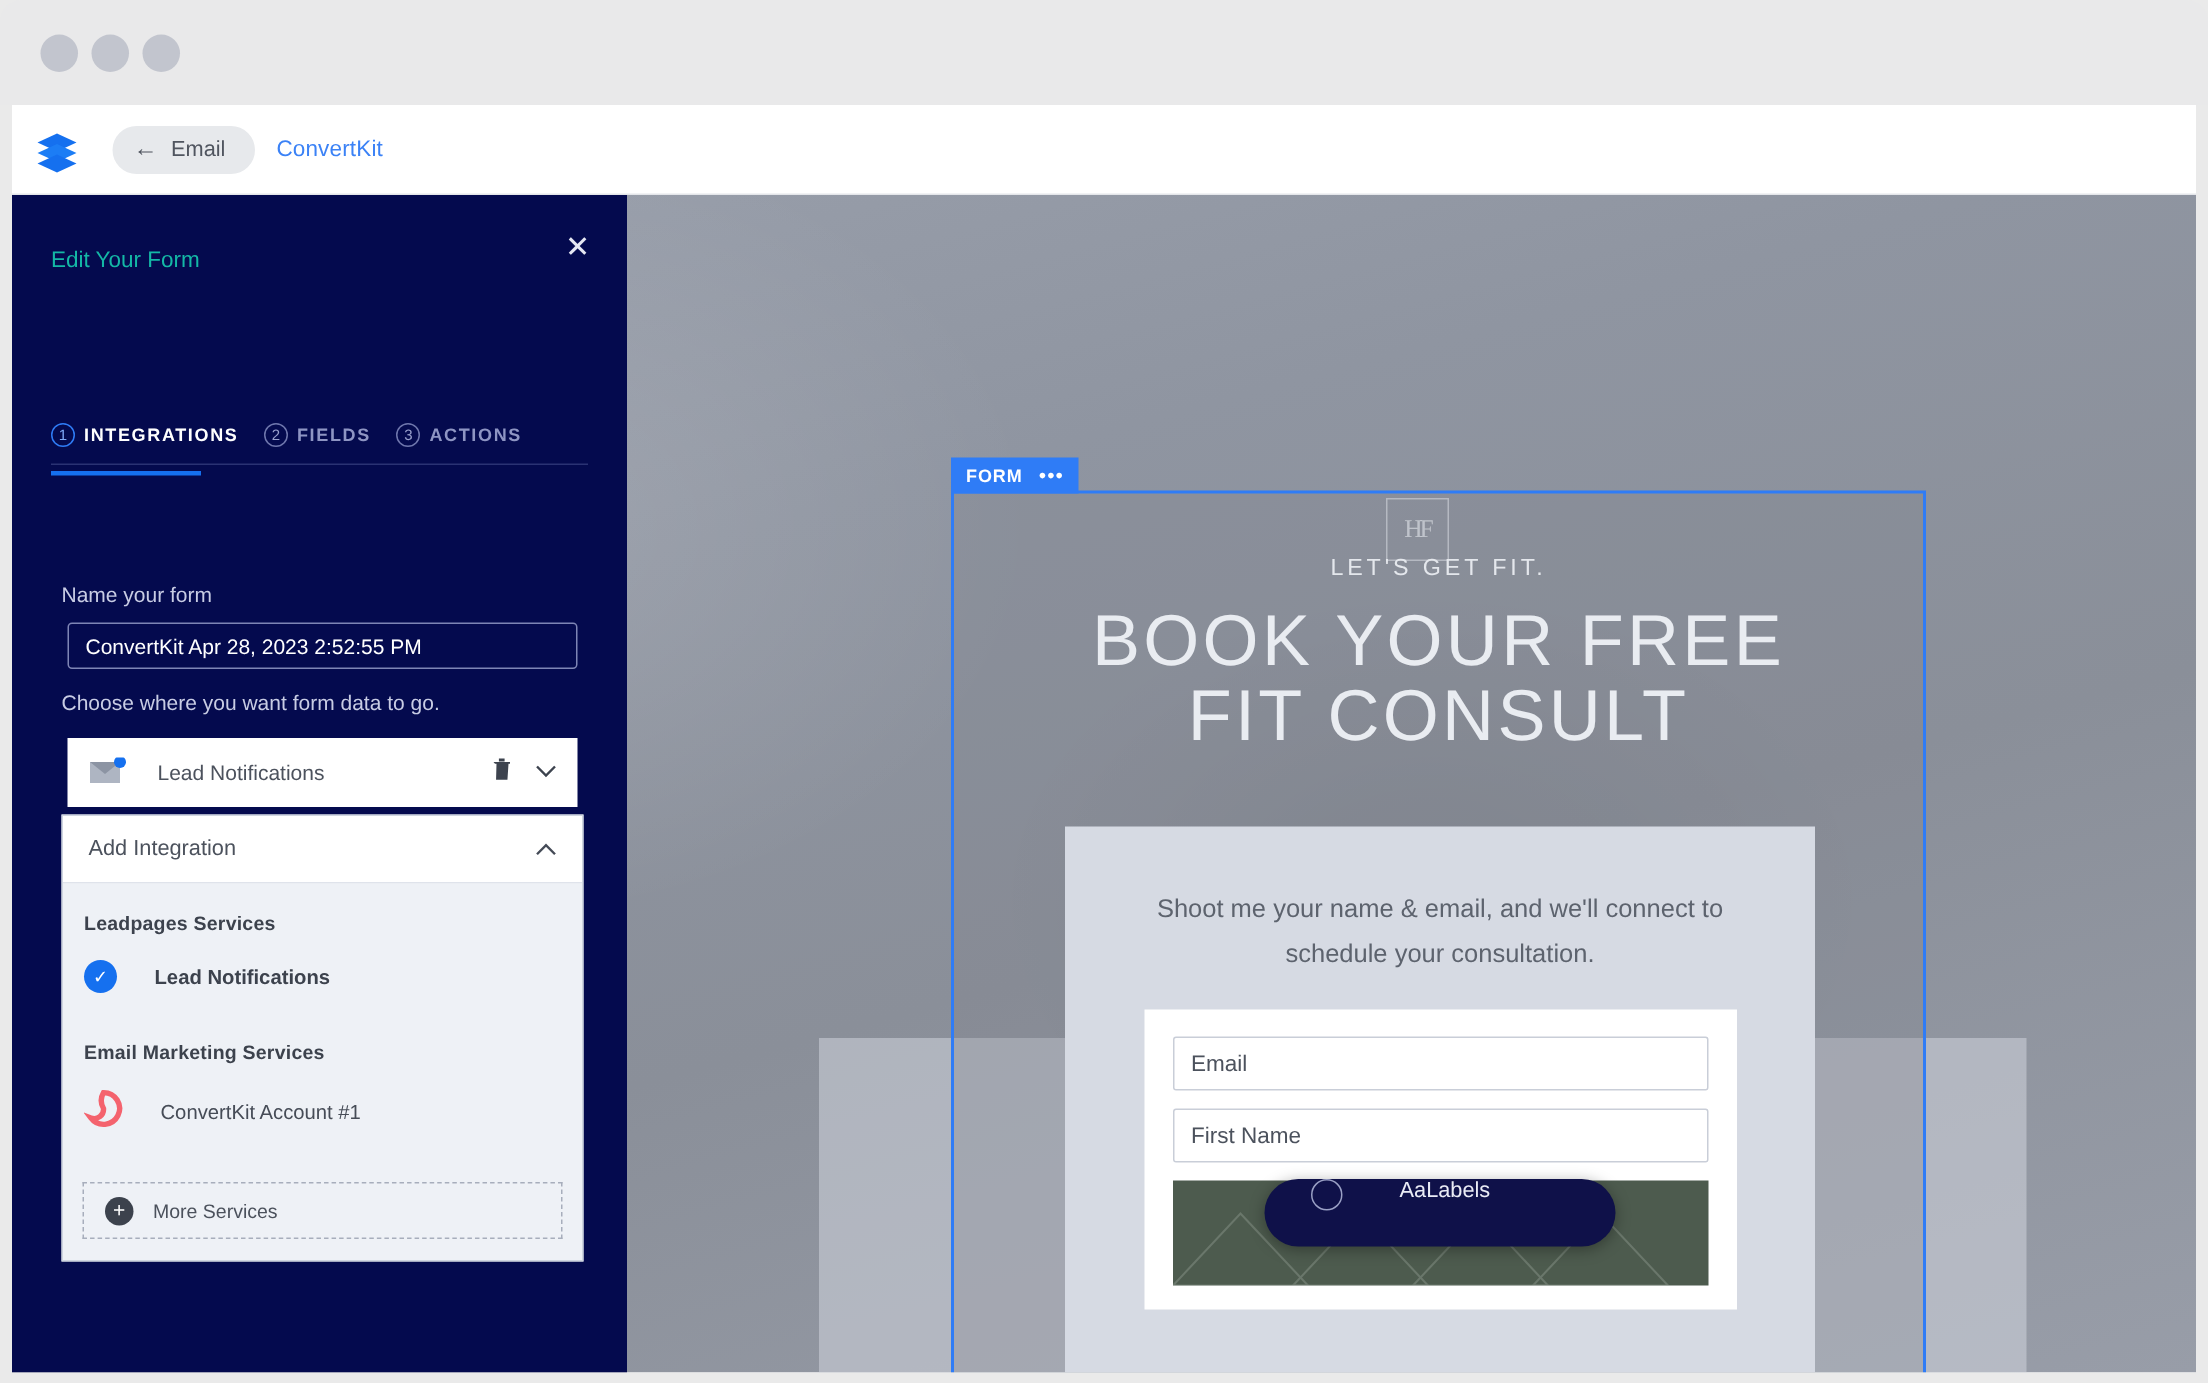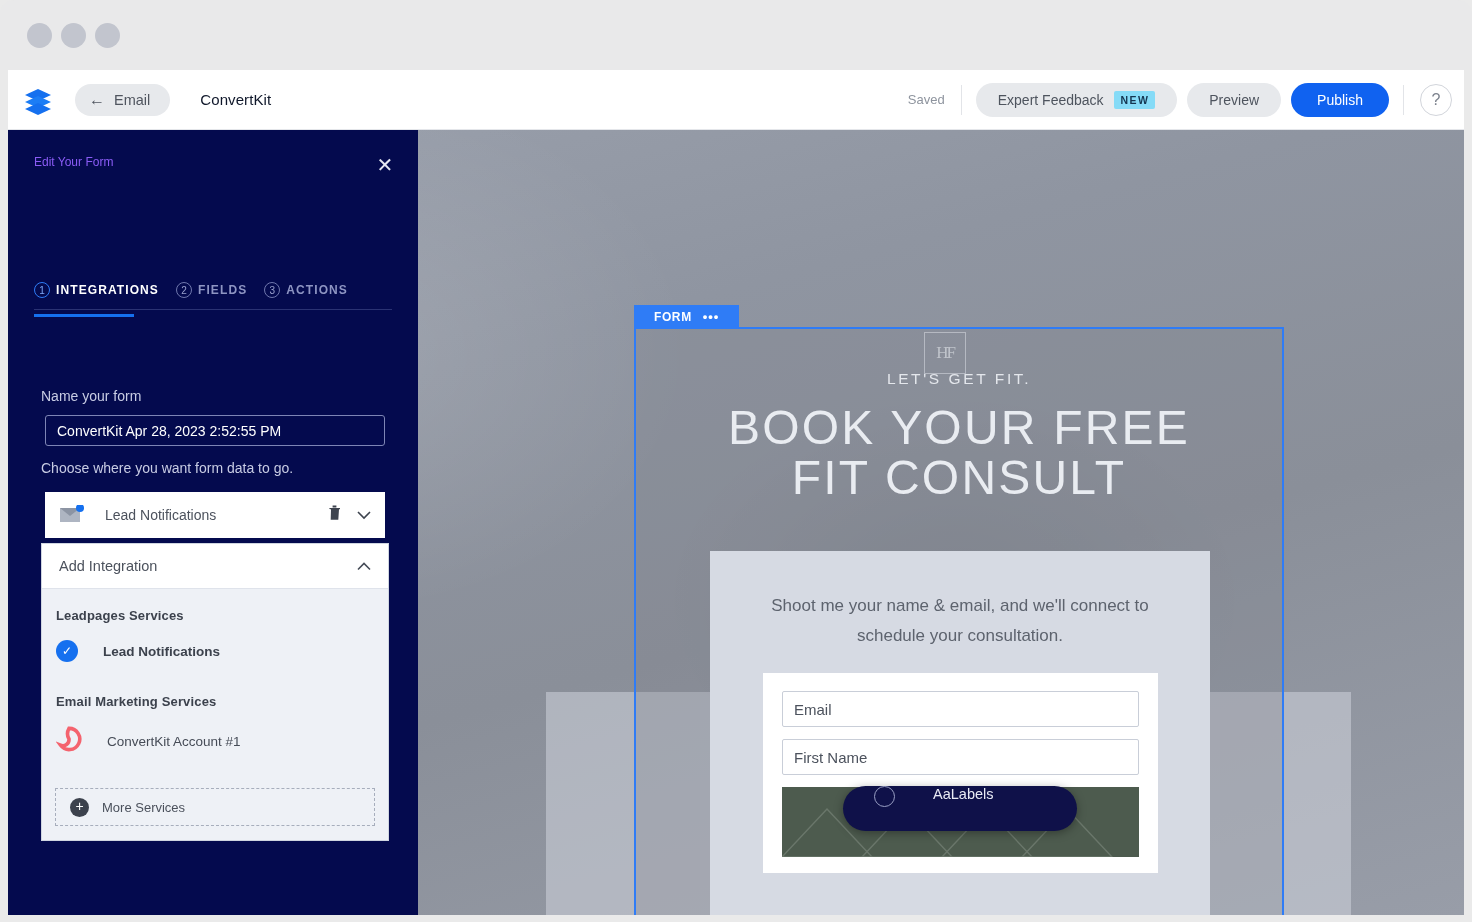--- a/index.html
+++ b/index.html
@@ -34,21 +34,21 @@
   #lp-logo { margin-left: 13px; width: 34px; height: 34px; position: relative; }
   #lp-logo svg { display: block; }
   .back-btn {
     margin-left: 20px; height: 32px; padding: 0 20px 0 14px;
     background: #e7e9ec; border: none; border-radius: 16px;
     display: flex; align-items: center; gap: 9px;
     font-size: 14.5px; color: #50555f; cursor: pointer;
     font-family: "Liberation Sans", sans-serif;
   }
   .back-arrow { font-size: 16px; line-height: 1; color: #50555f; }
-  #doc-title { margin-left: 30px; font-size: 15px; color: #0f172a; letter-spacing: .1px; }
+  #doc-title { margin-left: 14px; font-size: 15px; color: #3b82f6; letter-spacing: .1px; }
   #topbar-right { margin-left: auto; display: flex; align-items: center; padding-right: 12px; }
   #saved-label { font-size: 13px; color: #8e949e; margin-right: 16px; }
   .vdiv { width: 1px; height: 30px; background: #e2e4e8; margin: 0 14px 0 0; }
   .pill {
     height: 34px; border-radius: 17px; background: #e7e9ec;
     display: flex; align-items: center; gap: 10px; padding: 0 22px;
     font-size: 14px; color: #4e545e; border: none; cursor: pointer;
     font-family: "Liberation Sans", sans-serif;
   }
   .pill.primary { background: #1062f0; color: #fff; padding: 0 26px; }
@@ -88,21 +88,21 @@
   }
 
   
   #form-widget {
     position: absolute; left: 628px; top: 199px; width: 646px; height: 690px;
     outline: 2px solid #2f7cf6; background: rgba(128,134,143,.30);
   }
   #form-tag {
     position: absolute; left: -2px; top: -24px; height: 24px;
     background: #2f7cf6; color: #fff; display: flex; align-items: center; gap: 11px;
-    padding: 0 20px; font-size: 12px; font-weight: bold; letter-spacing: .6px;
+    padding: 0 10px; font-size: 12px; font-weight: bold; letter-spacing: .6px;
     cursor: pointer;
   }
   #form-tag .ell { font-size: 13px; letter-spacing: 1px; line-height: 6px; }
 
   .hero-eyebrow {
     position: absolute; left: 0; top: 41px; width: 100%; text-align: center;
     color: #e4e7ec; font-size: 15.5px; letter-spacing: 2.6px;
     font-family: "Liberation Sans", sans-serif; font-weight: 300;
   }
   .hero-title {
@@ -154,21 +154,21 @@
   }
   .tb-item { color: #e9ebf5; font-size: 14.5px; cursor: pointer; }
   #tb-aa { margin-left: 38px; }
   #tb-labels { }
 
   
   #drawer {
     position: absolute; left: 0; top: 60px; width: 410px; height: 785px;
     background: #040a4e; z-index: 40; overflow: hidden;
   }
-  #drawer-title { position: absolute; left: 26px; top: 25px; font-size: 12px; color: #8b5cf6; }
+  #drawer-title { position: absolute; left: 26px; top: 35px; font-size: 15px; color: #14b8a6; }
   #drawer-close {
     position: absolute; right: 21px; top: 24px; width: 24px; height: 24px;
     color: #e6e8f3; font-size: 20px; line-height: 22px; text-align: center; cursor: pointer;
   }
   #tabs {
     position: absolute; left: 26px; top: 152px; width: 358px;
     display: flex; align-items: center; border-bottom: 1px solid #2a3273; padding-bottom: 11px;
   }
   .tab { display: flex; align-items: center; gap: 6px; cursor: pointer; }
   .tab + .tab { margin-left: 17px; }
@@ -251,40 +251,20 @@
         <polygon points="17,13 30,19 17,25 4,19" fill="#1c7df5"></polygon>
         <polygon points="17,20 30,26 17,32 4,26" fill="#1570ef"></polygon>
       </svg>
     </div>
     <button class="back-btn">
       <span class="back-arrow">←</span>
       <span>Email</span>
     </button>
     <div id="doc-title">ConvertKit</div>
 
-    <div id="topbar-right">
-      <div id="saved-label">Saved</div>
-      <div class="vdiv"></div>
-      <button class="pill">
-        <span>Expert Feedback</span>
-        <span class="badge-new">NEW</span>
-      </button>
-      <div class="gap"></div>
-      <button class="pill">
-        <span>Preview</span>
-      </button>
-      <div class="gap"></div>
-      <button class="pill primary">
-        <span>Publish</span>
-      </button>
-      <div class="vdiv" style="margin-left:14px"></div>
-      <div class="help-btn">
-        <span>?</span>
-      </div>
-    </div>
   </div>
 
   <div id="canvas">
 
     <div id="hero-logo">
       <span>HF</span>
     </div>
 
     <div id="section-block"></div>
 

